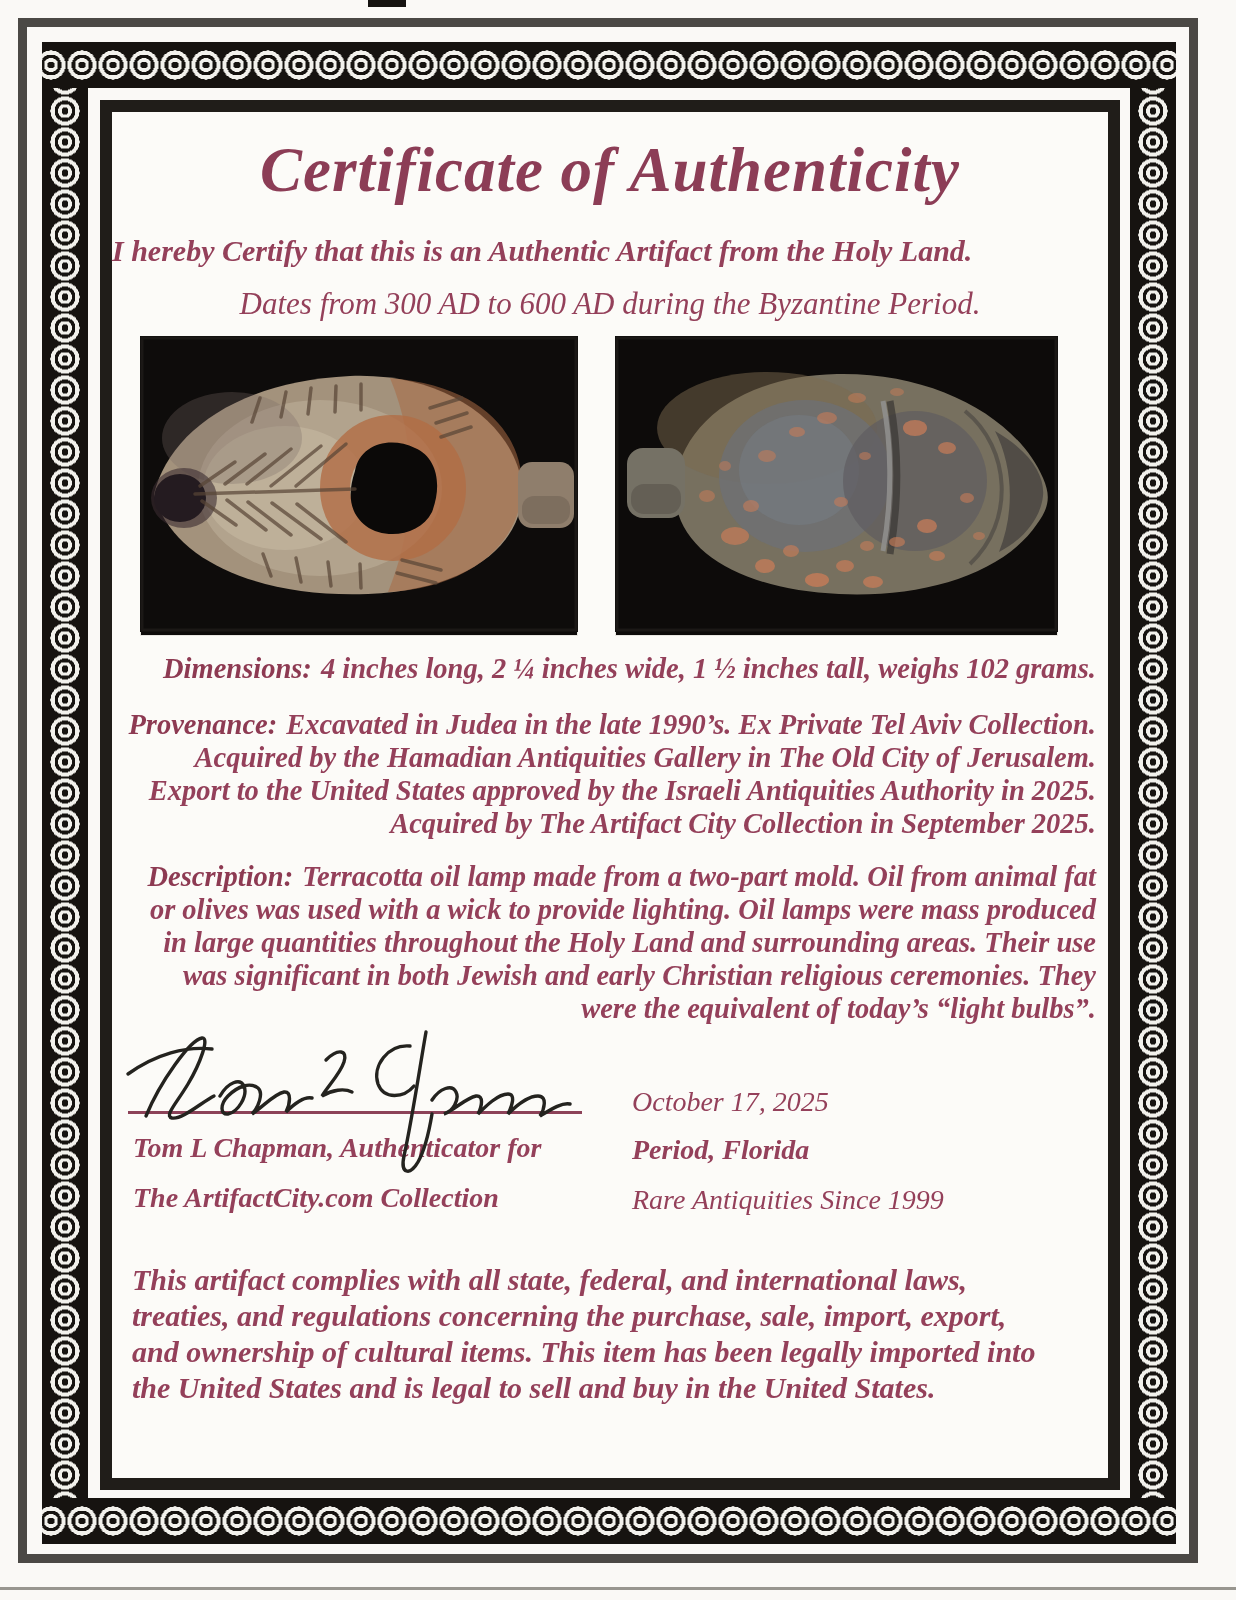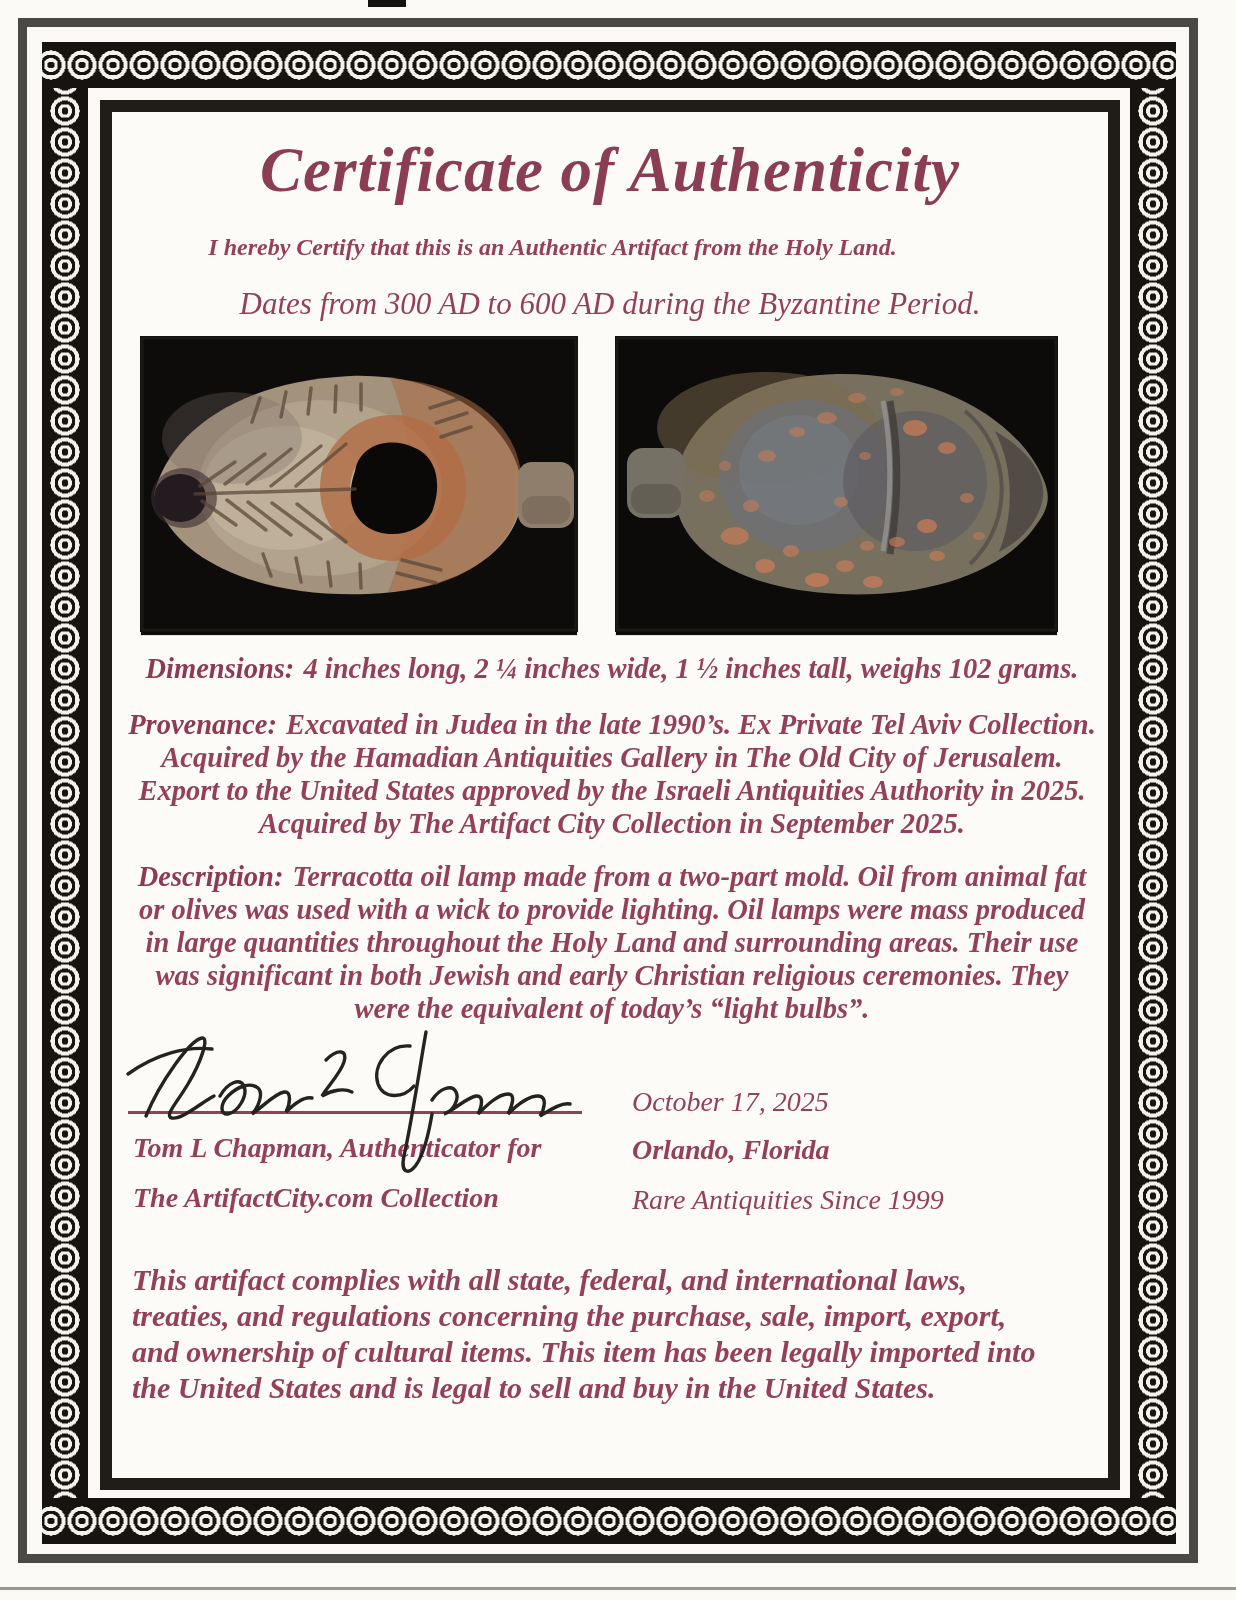--- a/index.html
+++ b/index.html
@@ -21,23 +21,23 @@
   .band.left{left:42px;top:88px;width:46px;height:1410px;}
   .band.right{left:1130px;top:88px;width:46px;height:1410px;}
   .inner-line{position:absolute;left:100px;top:100px;width:996px;height:1366px;
     border:12px solid #201d19;background:#fcfbf8;}
   .scan-mark-top{position:absolute;left:368px;top:0;width:38px;height:7px;background:#151310;}
   .scan-edge-bottom{position:absolute;left:0;top:1587px;width:1236px;height:3px;background:#98968f;}
   
   .abs{position:absolute;}
   .title{left:112px;top:134px;width:996px;text-align:center;
     font-size:63px;font-weight:700;color:#8c3d56;letter-spacing:1px;}
-  .certify{left:112px;top:234px;width:881px;text-align:center;font-size:24px;font-weight:700;}
+  .certify{left:112px;top:234px;width:881px;font-size:30px;font-weight:700;}
   .dates{left:112px;top:286px;width:996px;text-align:center;font-size:31px;font-weight:400;}
-  .para{font-size:28.5px;line-height:33px;font-weight:700;text-align:center;}
+  .para{font-size:28.5px;line-height:33px;font-weight:700;text-align:right;}
   .para .lead{font-weight:700;color:#8d3a52;margin-right:9px;}
   .dimensions{left:128px;top:652px;width:968px;}
   .provenance{left:128px;top:708px;width:968px;}
   .description{left:128px;top:860px;width:968px;}
   .compliance{left:132px;top:1262px;width:912px;font-size:30px;line-height:36px;font-weight:700;}
   
   .photos{left:140px;top:336px;display:flex;gap:37px;}
   .photo{background:#0d0b0a;box-shadow:0 0 0 1px #e8e6e1 inset;}
   
   .sig-svg{left:112px;top:1024px;width:480px;height:164px;pointer-events:none;z-index:3;}
@@ -186,18 +186,18 @@
       <path d="M214,36 C226,24 236,26 232,38 C228,50 216,62 210,72 C220,66 232,64 240,68"></path>
       <path d="M298,22 C276,20 260,42 266,60 C272,76 292,74 302,62"></path>
       <path d="M314,8 C308,42 300,96 292,132 C288,150 298,152 306,138 C314,124 318,102 320,90"></path>
       <path d="M320,76 C328,64 340,60 344,68 C348,76 340,88 332,90 C342,86 354,74 364,72 C372,71 370,82 366,90 C374,82 386,70 396,70 C404,70 400,82 396,90 C404,82 416,72 426,72 C436,72 432,86 428,92 C438,86 450,78 458,80"></path>
     </g>
   </svg>
   <div class="abs sig-line"></div>
   <div class="abs sig-text-1">Tom L Chapman, Authenticator for</div>
   <div class="abs sig-text-2">The ArtifactCity.com Collection</div>
   <div class="abs sig-date">October 17, 2025</div>
-  <div class="abs sig-loc">Orlando, Florida</div>
+  <div class="abs sig-loc">Period, Florida</div>
   <div class="abs sig-tag">Rare Antiquities Since 1999</div>
 
   <div class="abs compliance">This artifact complies with all state, federal, and international laws, treaties, and regulations concerning the purchase, sale, import, export, and ownership of cultural items. This item has been legally imported into the United States and is legal to sell and buy in the United States.</div>
 
 </div>
 
 </body></html>

